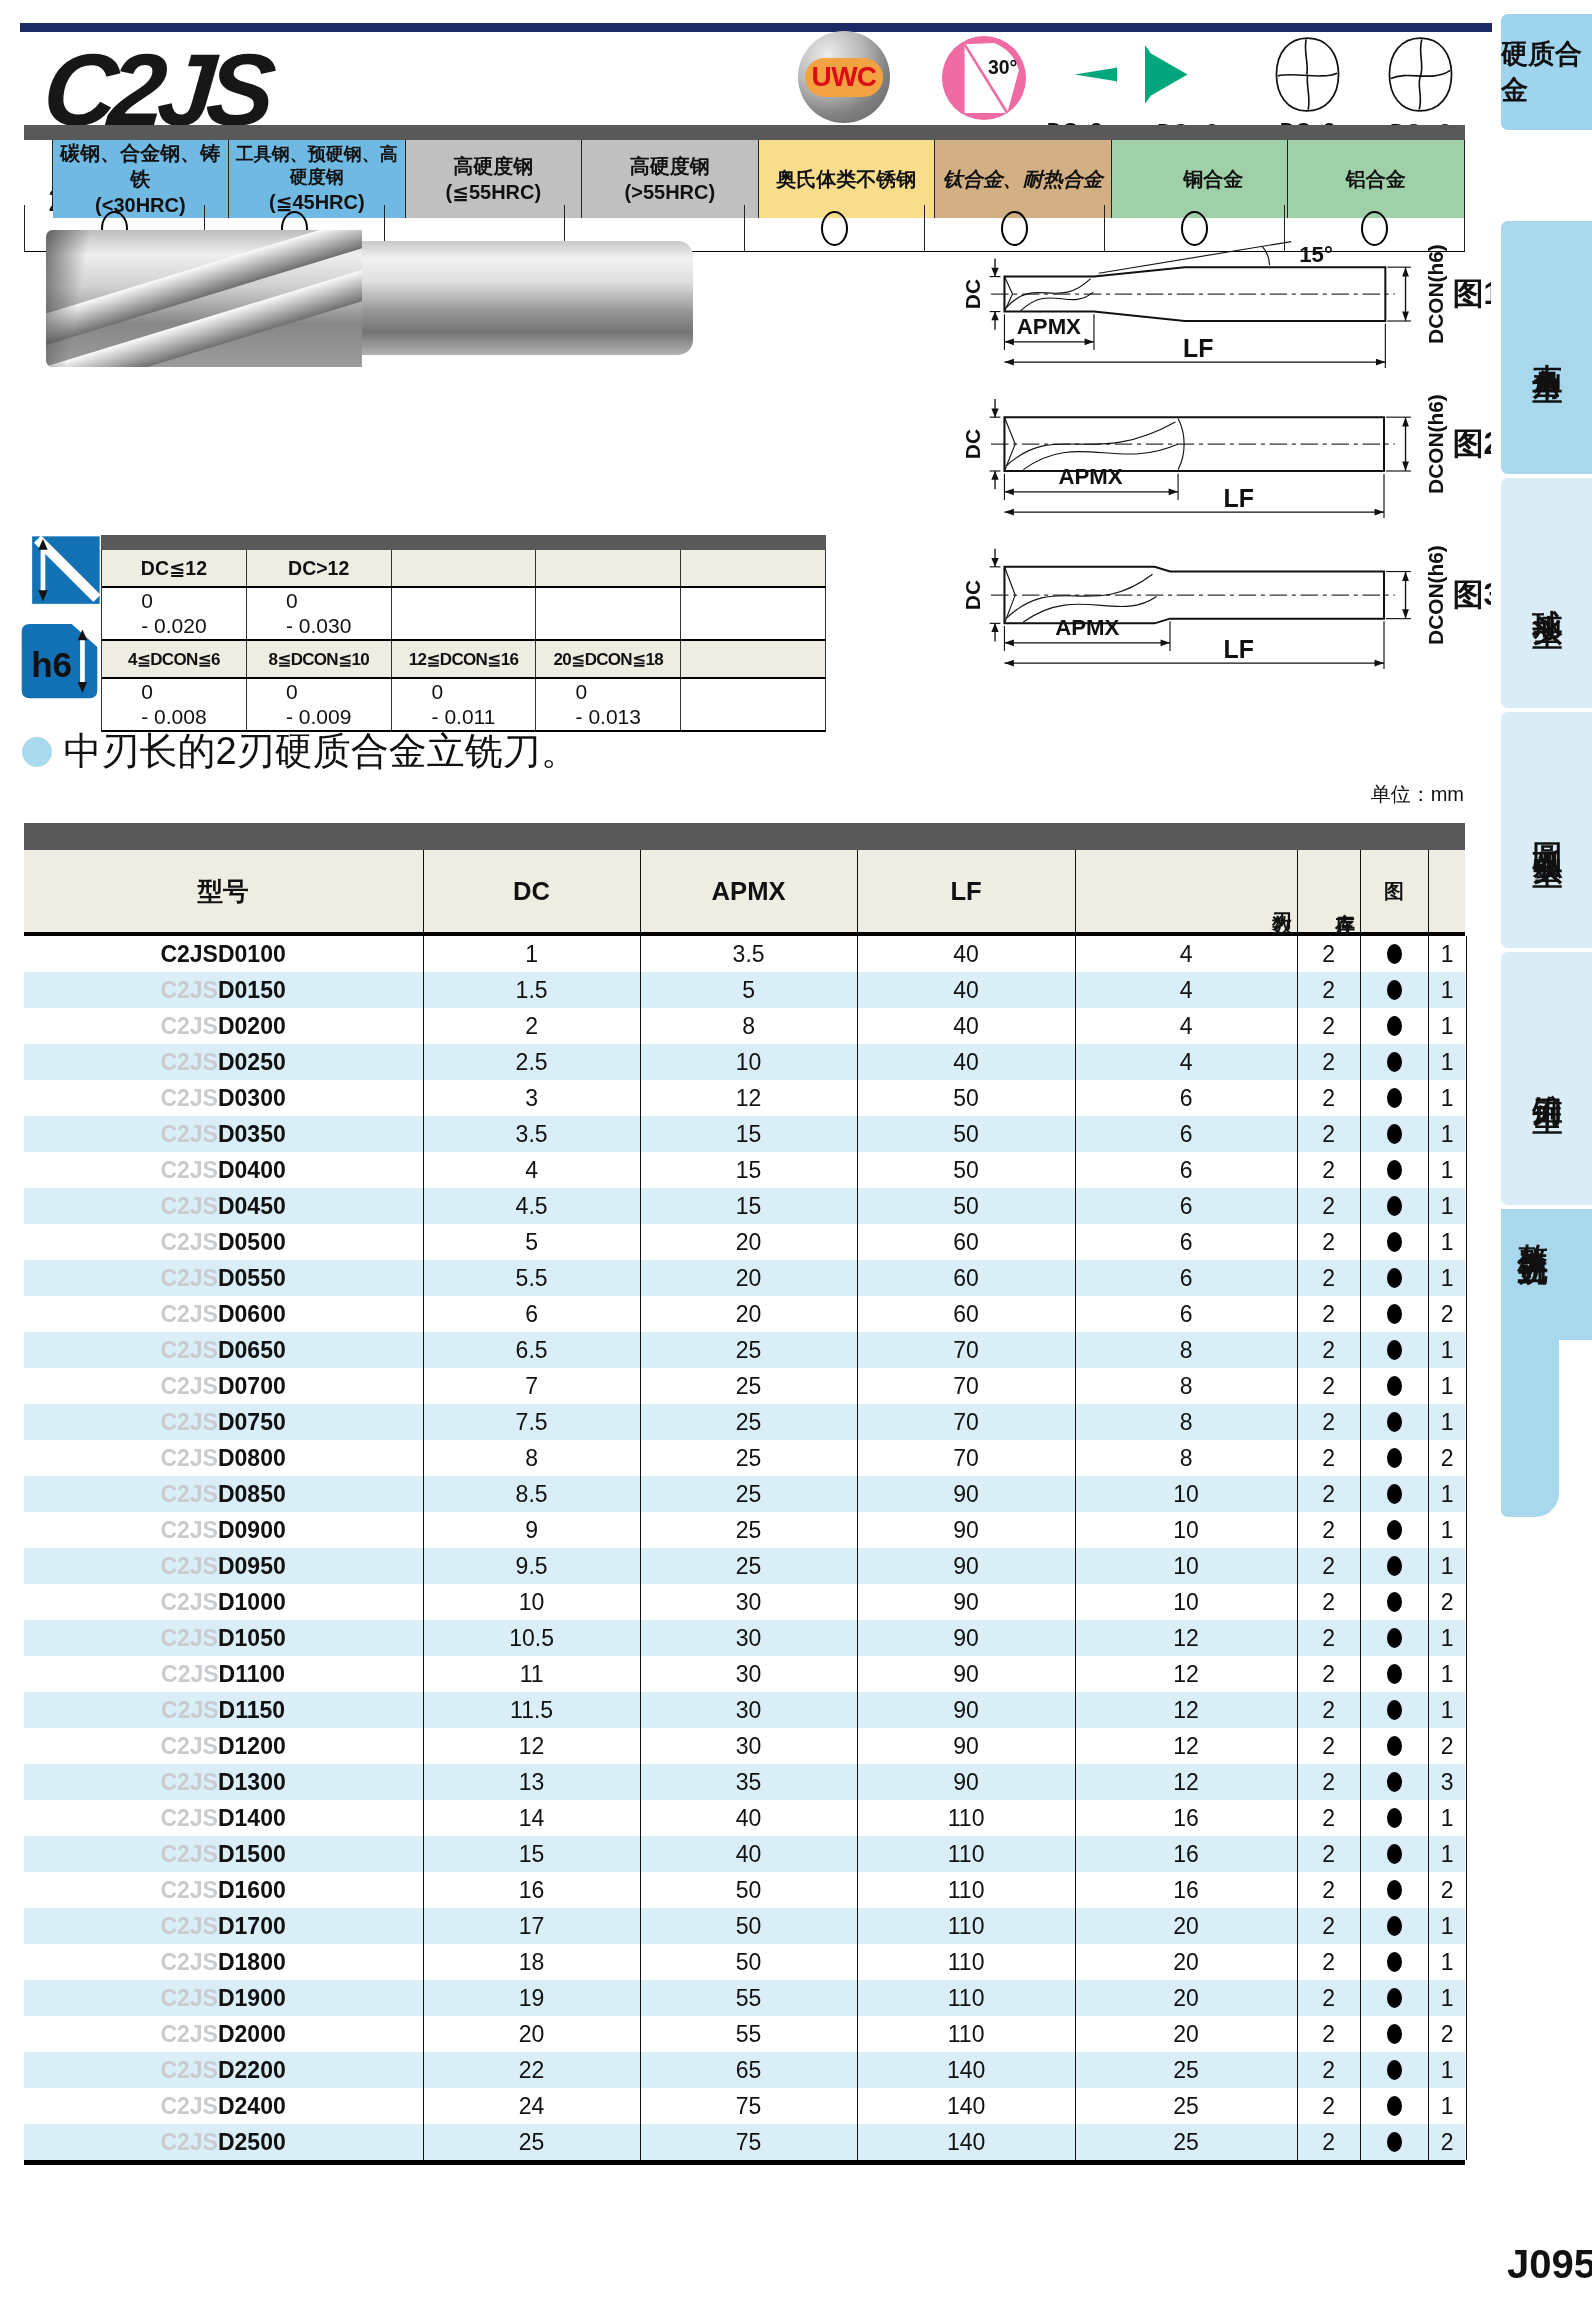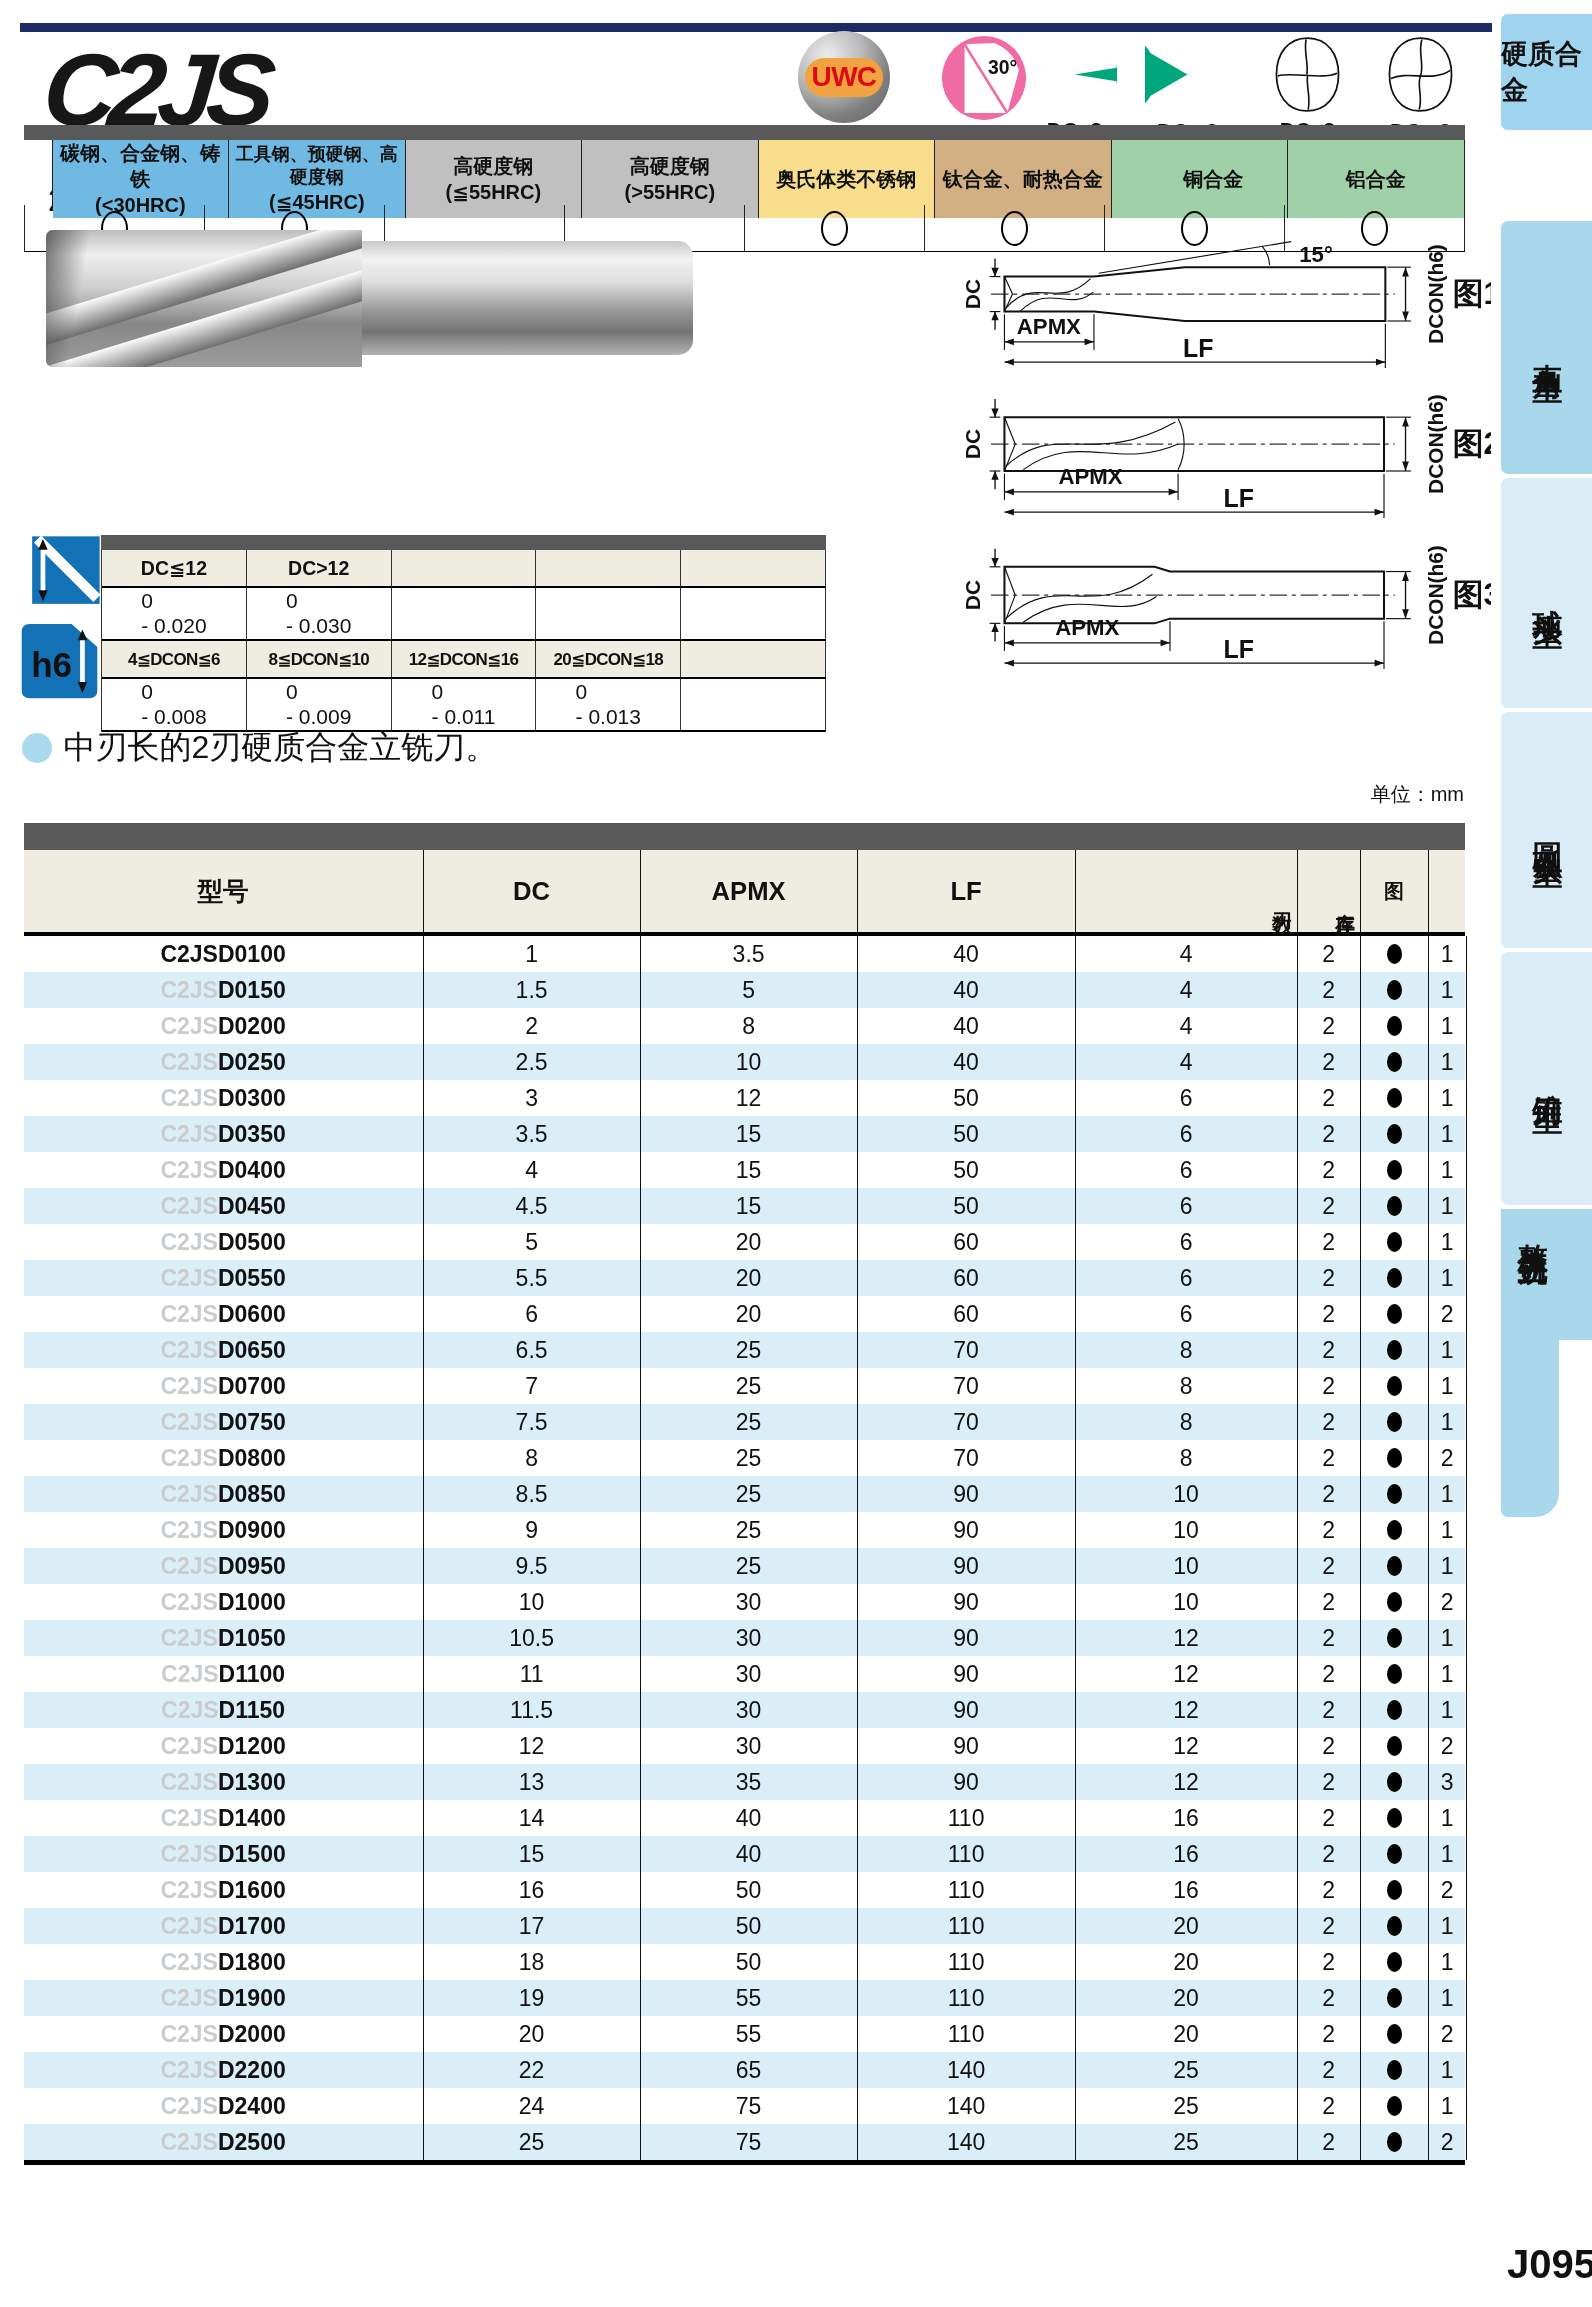--- a/index.html
+++ b/index.html
@@ -83,21 +83,21 @@
   .th{height:36px;background:#efede2;font-size:19.5px;font-weight:600;}
   .th.small{font-size:17px;letter-spacing:-0.7px;}
   .tv{height:51px;background:#fff;font-size:21px;}
   .sep4{border-bottom:2.7px solid #000;}
   .sep3{border-bottom:2px solid #000;}
   .stack{display:inline-block;text-align:left;line-height:1.15;}
 
   
   .note{left:21.5px;top:726px;display:flex;align-items:center;gap:12px;}
   .bullet{width:30px;height:30px;border-radius:50%;background:#a9d9ec;}
-  .notetext{font-size:32px;color:#111;}
+  .notetext{font-size:38px;color:#111;}
   .unit{left:1279px;top:781px;width:185px;text-align:right;font-size:20px;}
 
   
   .cat{left:23.6px;top:823px;width:1441px;}
   .cstrip{height:27px;background:#595959;}
   .chead{display:grid;grid-template-columns:400px 217px 217px 218px 222px 63px 68px 38px;
       height:82px;background:#efede2;border-bottom:4.7px solid #000;}
   .ch{border-right:1.3px solid #111;display:flex;align-items:center;justify-content:center;
       font-size:25.6px;font-weight:bold;}
   .ch.vert{writing-mode:vertical-rl;text-orientation:upright;font-size:20px;letter-spacing:2px;
@@ -200,21 +200,21 @@
         <div>高硬度钢</div>
         <div>(≦55HRC)</div>
       </div>
     <div class="mh" style="background: rgb(192, 192, 192);">
         <div>高硬度钢</div>
         <div>(&gt;55HRC)</div>
       </div>
     <div class="mh" style="background: rgb(248, 222, 140);">
         <div>奥氏体类不锈钢</div>
       </div>
-    <div class="mh" style="background: rgb(210, 176, 131);">
+    <div class="mh" style="background: rgb(210, 176, 131); font-style: italic;">
         <div>钛合金、耐热合金</div>
       </div>
     <div class="mh" style="background: rgb(159, 208, 168); padding-left: 28px;">
         <div>铜合金</div>
       </div>
     <div class="mh" style="background: rgb(159, 208, 168);">
         <div>铝合金</div>
       </div>
   </div>
   <div class="mvals">

